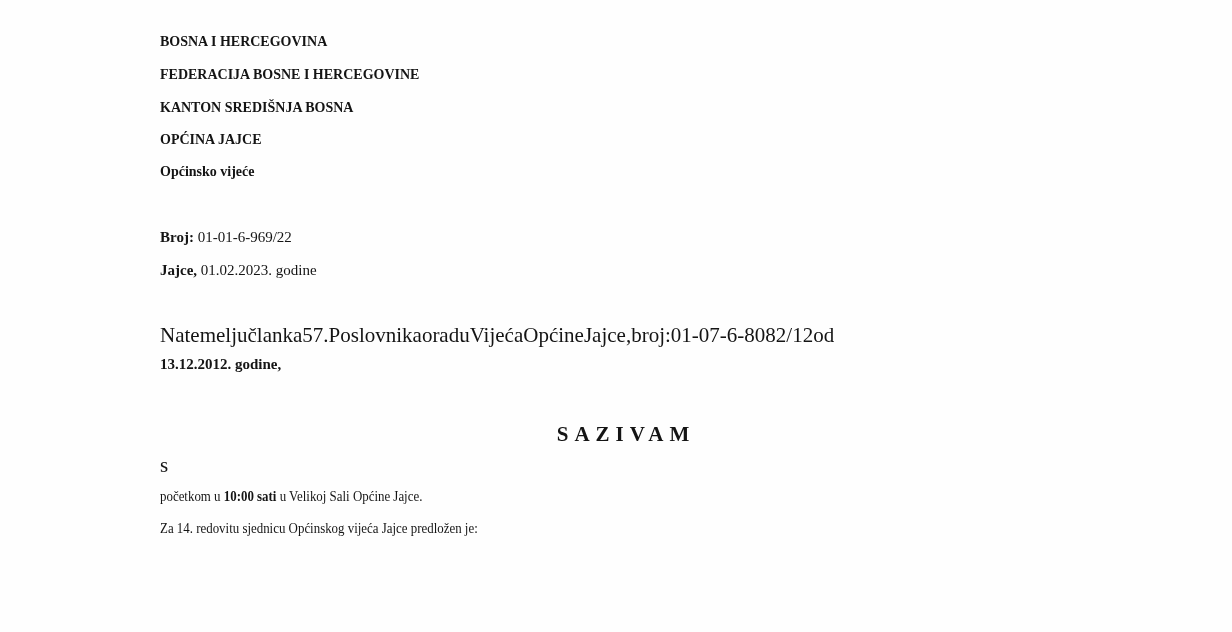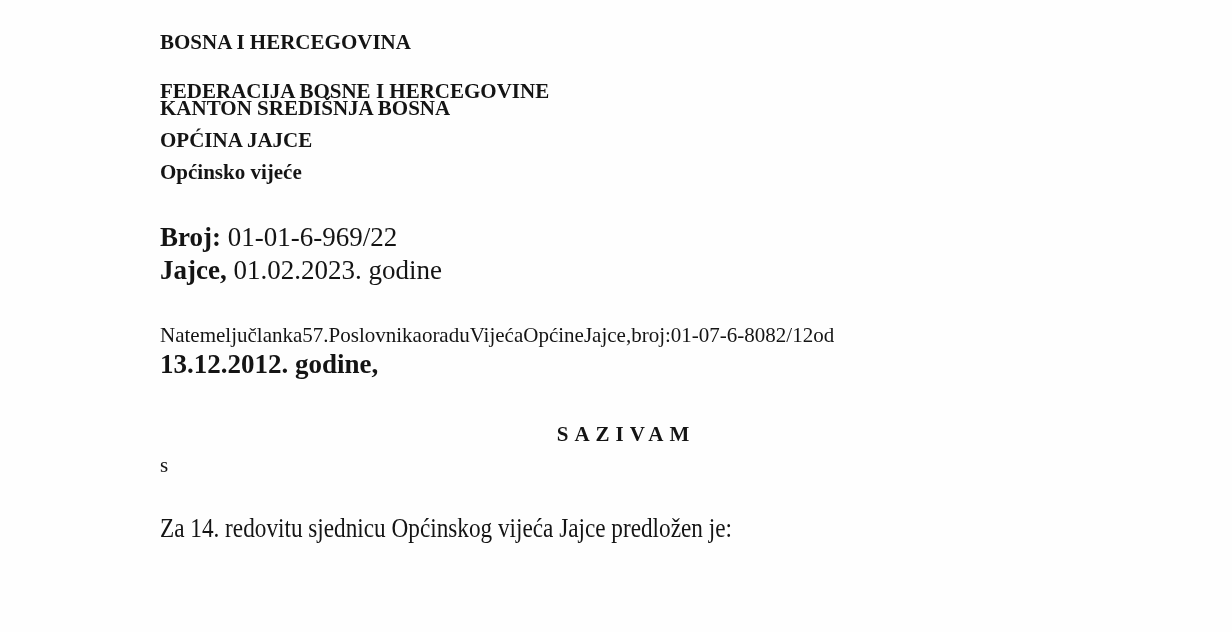--- a/index.html
+++ b/index.html
@@ -18,26 +18,26 @@
     .page {
       position: absolute;
       left: 0; top: 0;
       width: 1232px; height: 632px;
       background: #fefefe;
     }
     .line {
       position: absolute;
       left: 160px;
       white-space: nowrap;
-      font-size: 27px;
+      font-size: 15px;
       line-height: 24px;
     }
     .header-line {
       font-weight: bold;
-      font-size: 21px;
+      font-size: 14px;
     }
     .b { font-weight: bold; }
     .row-flex {
       position: absolute;
       left: 160px;
       width: 948px;
       display: flex;
       justify-content: flex-start;
       font-size: 21px;
       line-height: 24px;
@@ -59,21 +59,21 @@
       transform: scaleX(0.86);
       transform-origin: left center;
     }
   </style>
 </head>
 <body>
 
 <div class="page">
 
   <div class="line header-line" style="top:30px;">BOSNA I HERCEGOVINA</div>
-  <div class="line header-line" style="top:79px;">FEDERACIJA BOSNE I HERCEGOVINE</div>
+  <div class="line header-line" style="top:63px;">FEDERACIJA BOSNE I HERCEGOVINE</div>
   <div class="line header-line" style="top:128px;">OPĆINA JAJCE</div>
   <div class="line header-line" style="top:96px;">KANTON SREDIŠNJA BOSNA</div>
   <div class="line header-line" style="top:160px;">Općinsko vijeće</div>
 
   <div class="line" style="top:225px;">
     <span class="b">Broj:</span><span> 01-01-6-969/22</span>
   </div>
   <div class="line" style="top:258px;">
     <span class="b">Jajce,</span><span> 01.02.2023. godine</span>
   </div>
@@ -94,19 +94,22 @@
     <span>od</span>
   </div>
   <div class="line" style="top:352px;font-weight:bold;">13.12.2012. godine,</div>
 
   <div class="center-title" style="top:422px;">SAZIVAM</div>
 
   <div class="row-flex" style="top:453px;">
     <span>s</span>
   </div>
 
+  <div class="line" style="top:484px;">
+    <span class="condensed"><span>početkom u </span><span class="b">10:00 sati</span><span> u Velikoj Sali Općine Jajce.</span></span>
+  </div>
 
   <div class="line" style="top:516px;">
     <span class="condensed">Za 14. redovitu sjednicu Općinskog vijeća Jajce predložen je:</span>
   </div>
 
 
 </div>
 
 </body></html>

